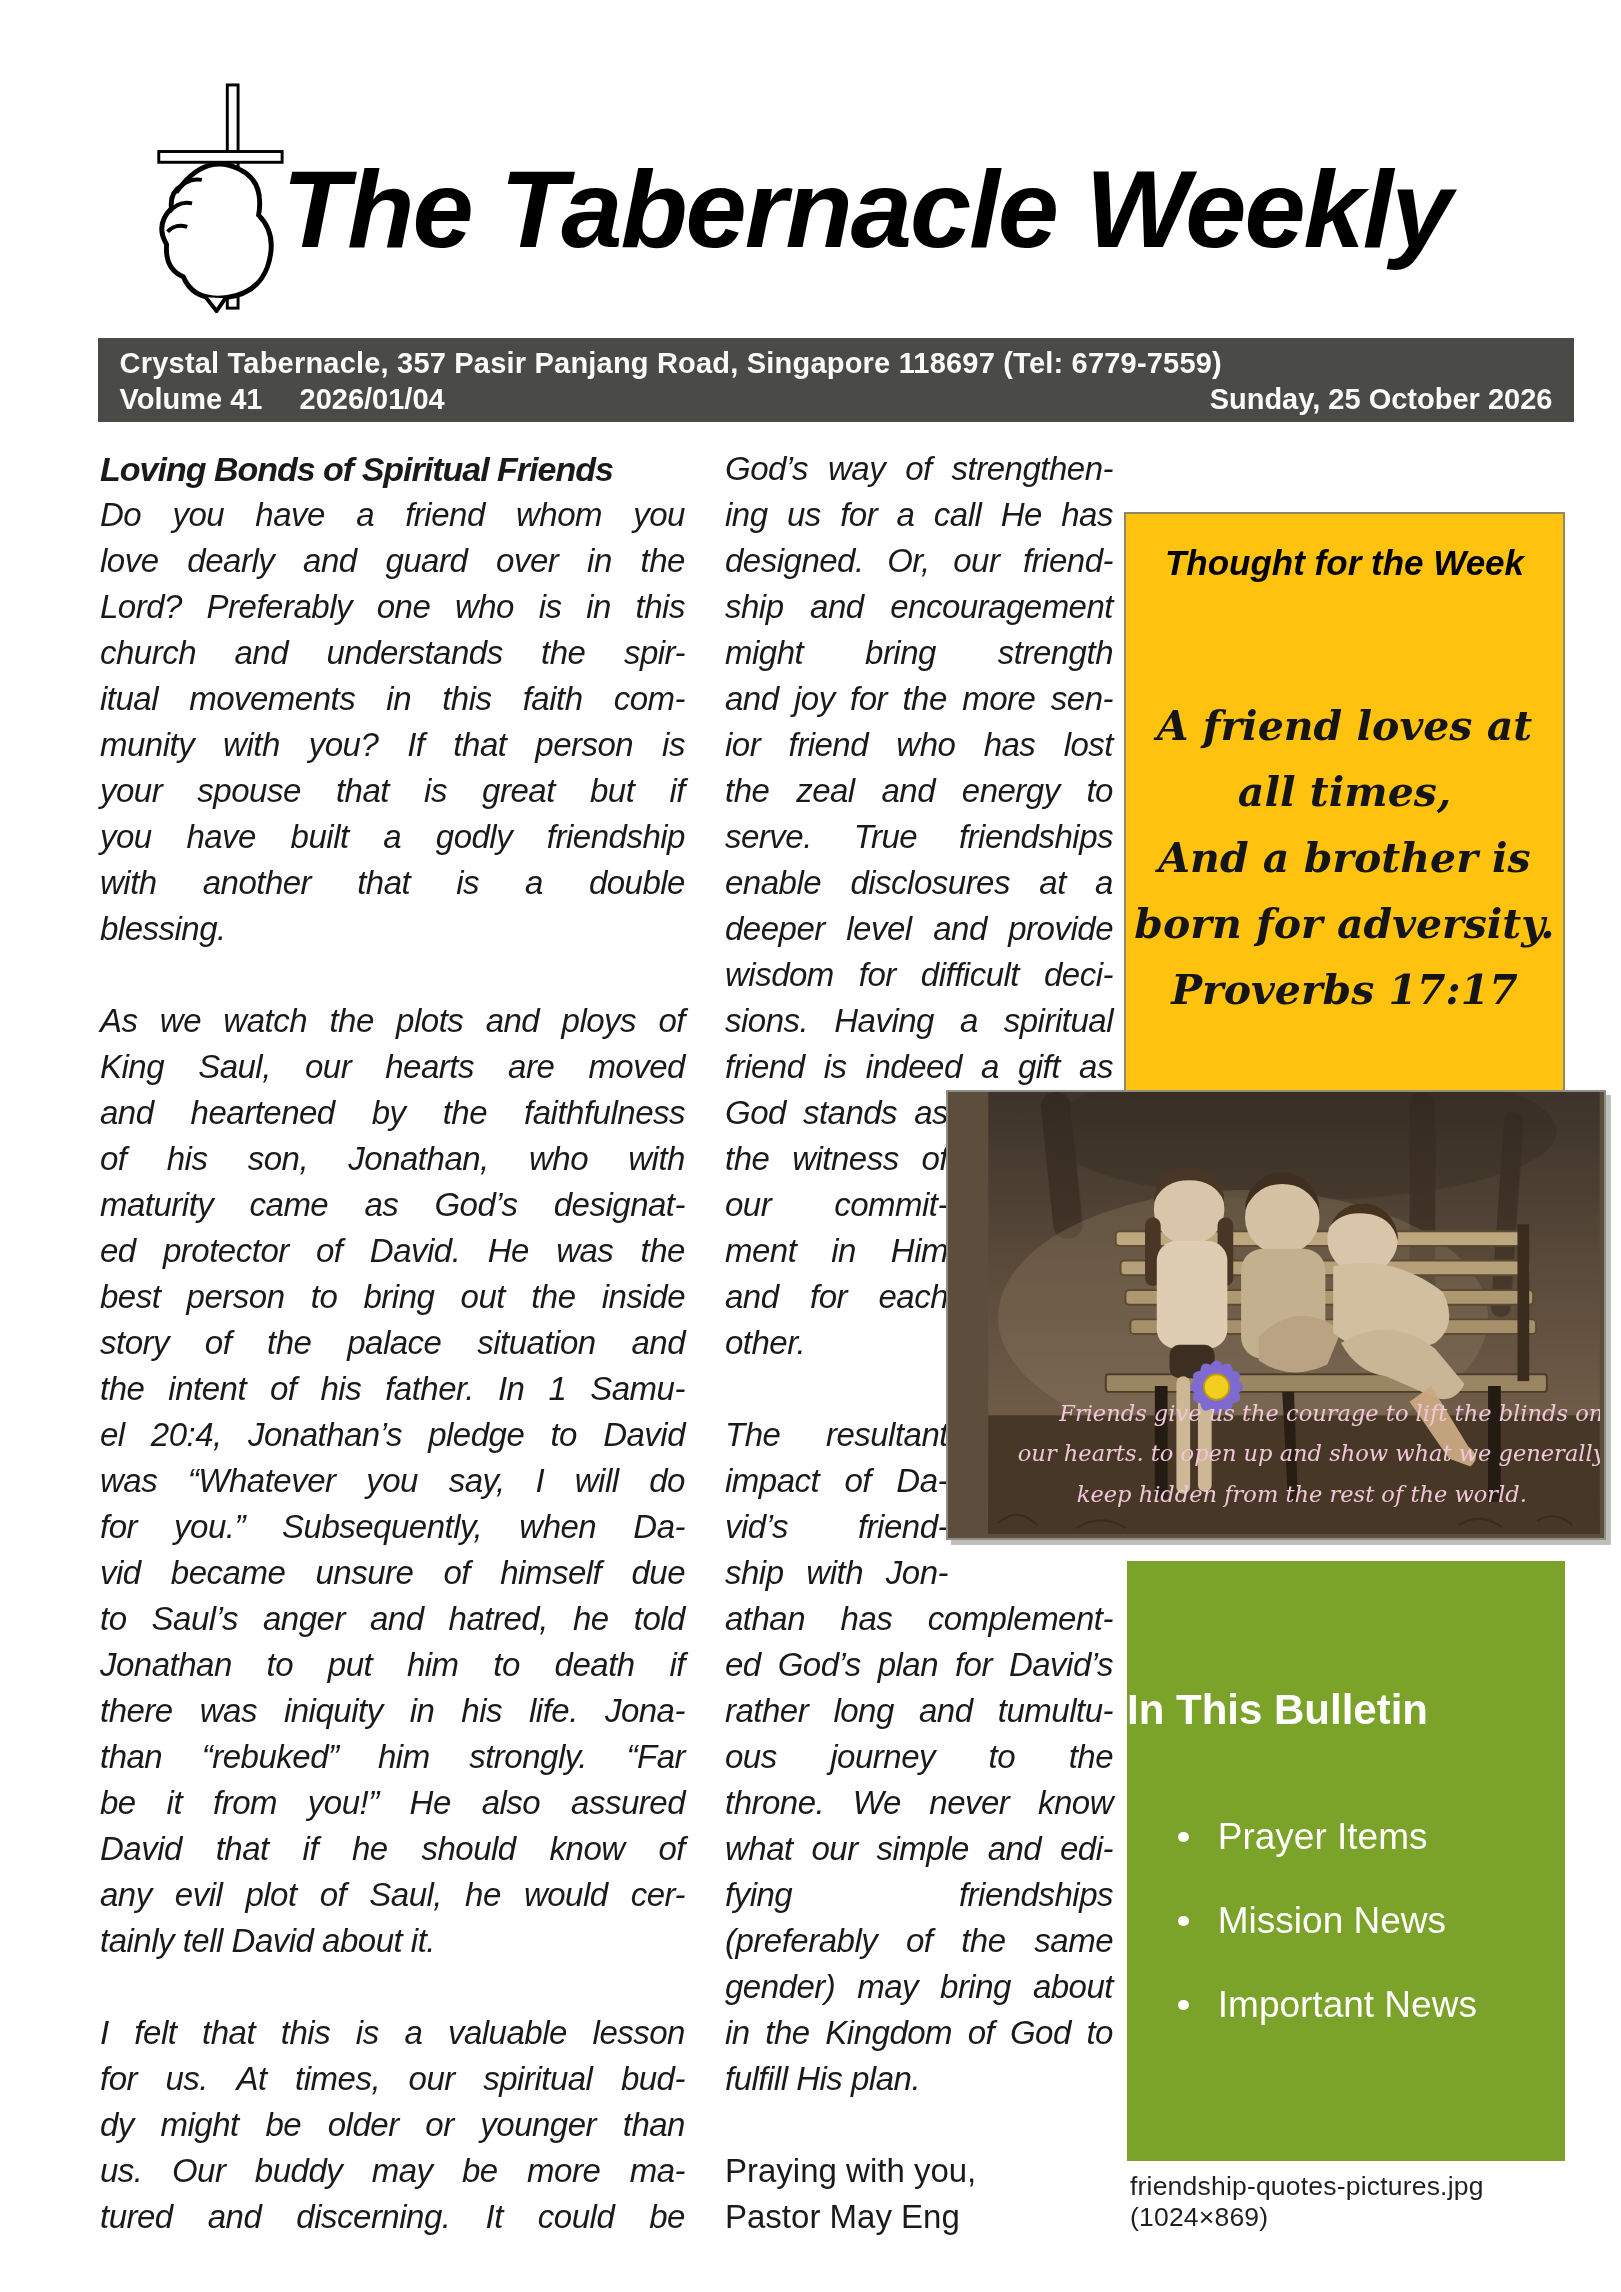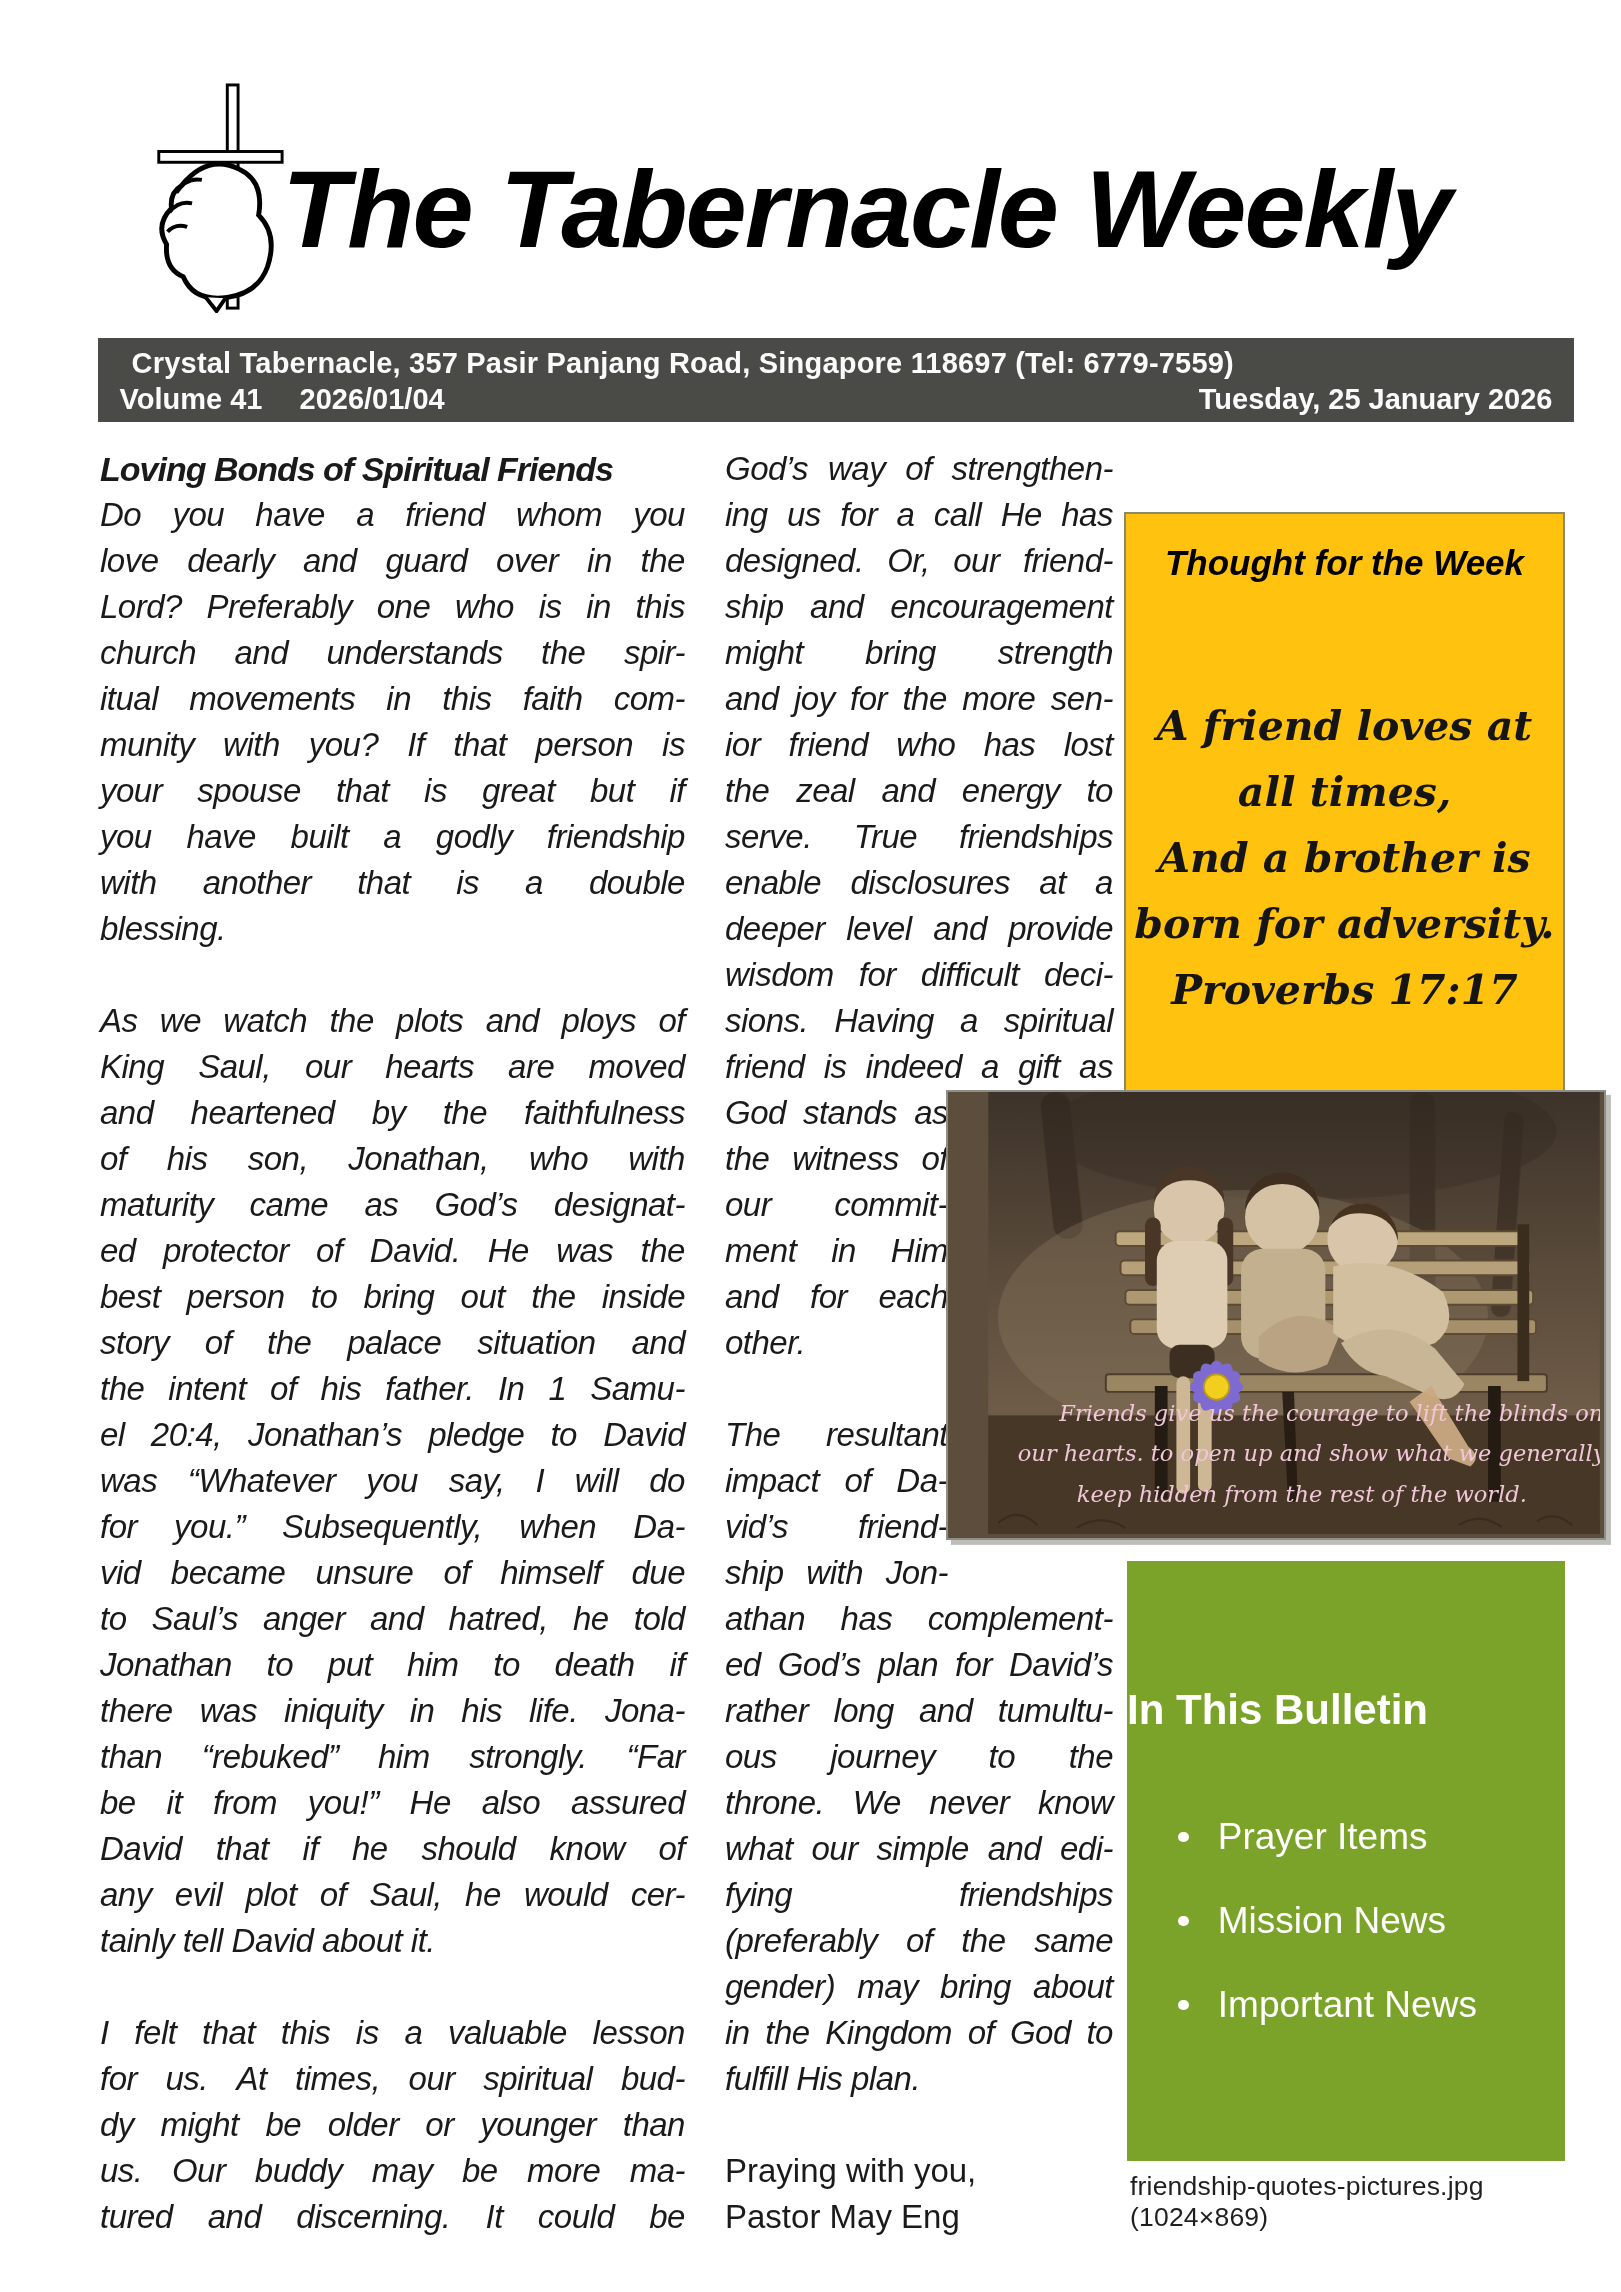--- a/index.html
+++ b/index.html
@@ -14,21 +14,21 @@
     position:absolute;left:282px;top:145px;width:1294px;
     font-size:110px;font-weight:bold;font-style:italic;color:#000;
     letter-spacing:-2px;white-space:nowrap;
   }
   
   .banner{
     position:absolute;left:98px;top:338px;width:1476px;height:84px;
     background:#4a4a47;color:#fbfbfb;box-sizing:border-box;
     padding:7.8px 21.6px 5.9px 21.6px;font-weight:600;
   }
-  .banner .row1{font-size:29px;line-height:35px;letter-spacing:0.2px;margin-left:12px;}
+  .banner .row1{font-size:29px;line-height:35px;letter-spacing:0.2px;}
   .banner .row2{display:flex;justify-content:space-between;font-size:29px;line-height:37px;align-items:center;}
   .banner .vol{display:inline-block;margin-right:37px;}
   
   .col{position:absolute;top:446px;font-style:italic;font-size:33px;letter-spacing:-0.5px;}
   .col1{left:100px;width:585px;}
   .col2{left:725px;width:388px;}
   .article-heading{
     height:46px;line-height:46px;font-weight:bold;font-style:italic;
     font-size:34px;letter-spacing:-1px;white-space:nowrap;
   }
@@ -98,21 +98,21 @@
   </div>
 
   <div class="masthead-title">The Tabernacle Weekly</div>
 
   <div class="banner">
     <div class="row1">Crystal Tabernacle, 357 Pasir Panjang Road, Singapore 118697 (Tel: 6779-7559)</div>
     <div class="row2">
       <div>
         <span class="vol">Volume 41</span><span>2026/01/04</span>
       </div>
-      <div>Tuesday, 25 January 2026</div>
+      <div>Sunday, 25 October 2026</div>
     </div>
   </div>
 
   <div class="col col1">
     <div class="article-heading">Loving Bonds of Spiritual Friends</div>
     <div>
         <div class="para" style="margin-bottom: 46px;">
           <div class="line j">
             <span>Do</span>
             <span>you</span>

